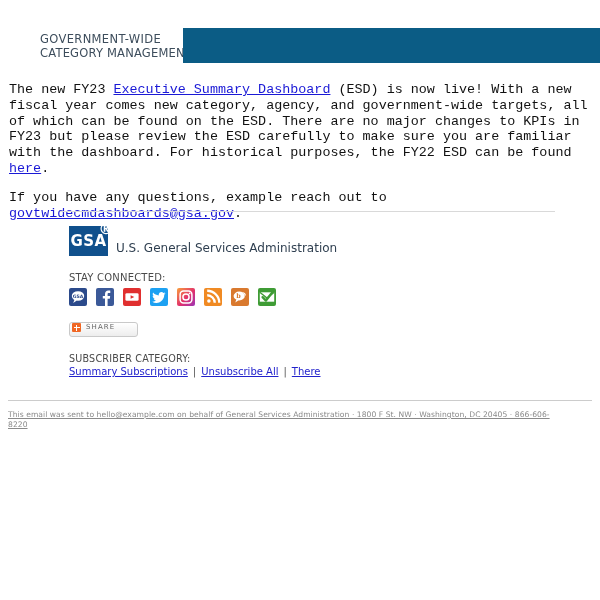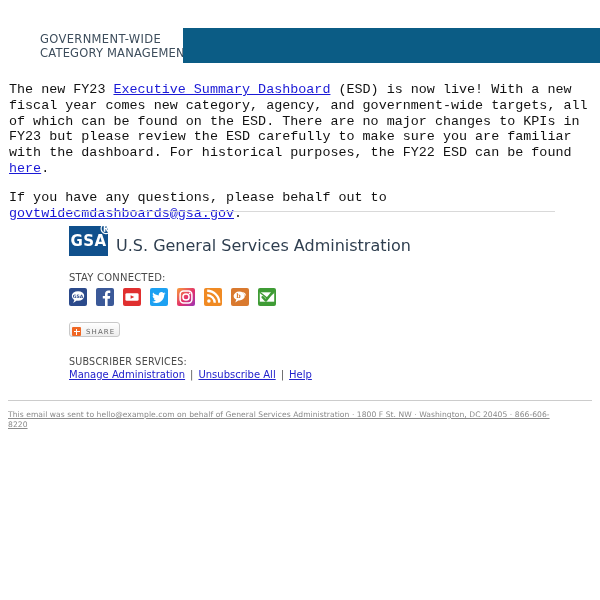--- a/index.html
+++ b/index.html
@@ -119,21 +119,21 @@
   .gsa-tm {
     position: absolute;
     right: -6px;
     top: -4px;
     font-size: 7px;
     color: #9fb4cb;
   }
   .gsa-agency {
     margin-left: 8px;
     font-family: "DejaVu Sans", sans-serif;
-    font-size: 16px;
+    font-size: 12px;
     color: #2f3f50;
     white-space: nowrap;
     padding-bottom: 1px;
   }
 
   .stay-label {
     margin-top: 16px;
     font-family: "DejaVu Sans", sans-serif;
     font-size: 10px;
     letter-spacing: 0.2px;
@@ -161,23 +161,23 @@
   .s-twitter   { background: #1da1f2; }
   .s-instagram { background: linear-gradient(135deg,#f9a03c 0%,#e1306c 55%,#9b36b7 100%); }
   .s-rss       { background: #f08a23; }
   .s-blog      { background: #d9792e; }
   .s-mail      { background: #3f9c35; }
 
   
   .share-btn {
     margin-top: 16px;
     display: inline-flex;
-    align-items: flex-end;
+    align-items: flex-start;
     height: 13px;
-    padding: 0 4px 0 2px;
+    padding: 0 22px 0 2px;
     border: 1px solid #c9c9c9;
     border-radius: 3px;
     background: linear-gradient(#ffffff, #ededed);
   }
   .share-plus {
     width: 9px;
     height: 9px;
     background: #f06724;
     border-radius: 1px;
     position: relative;
@@ -248,21 +248,21 @@
     <div class="logo-line1">GOVERNMENT-WIDE</div>
     <div class="logo-line2">CATEGORY MANAGEMENT</div>
   </div>
   <div class="header-banner"></div>
 </div>
 
 <div class="body-copy">
 
   <p class="para"><span>The new FY23 </span><a class="link" href="#">Executive Summary Dashboard</a><span> (ESD) is now live! With a new fiscal year comes new category, agency, and government-wide targets, all of which can be found on the ESD.  There are no major changes to KPIs in FY23 but please review the ESD carefully to make sure you are familiar with the dashboard. For historical purposes, the FY22 ESD can be found </span><a class="link" href="#">here</a><span>.</span></p>
 
-  <p class="para"><span>If you have any questions, please behalf out to </span><a class="link" href="#">govtwidecmdashboards@gsa.gov</a><span>.</span></p>
+  <p class="para"><span>If you have any questions, example reach out to </span><a class="link" href="#">govtwidecmdashboards@gsa.gov</a><span>.</span></p>
 
 </div>
 
 <div class="hr-top"></div>
 
 <div class="gsa-block">
 
   <div class="gsa-logo-row">
     <div class="gsa-mark">
       <span>GSA</span>
@@ -345,20 +345,20 @@
       </svg>
     </a>
 
   </div>
 
   <div class="share-btn">
     <span class="share-plus"></span>
     <span class="share-text">SHARE</span>
   </div>
 
-  <div class="subs-label">SUBSCRIBER SERVICES:</div>
-
-  <div class="subs-links"><a href="#">Manage Administration</a><span class="subs-sep">|</span><a href="#">Unsubscribe All</a><span class="subs-sep">|</span><a href="#">Help</a></div>
+  <div class="subs-label">SUBSCRIBER CATEGORY:</div>
+
+  <div class="subs-links"><a href="#">Summary Subscriptions</a><span class="subs-sep">|</span><a href="#">Unsubscribe All</a><span class="subs-sep">|</span><a href="#">There</a></div>
 
 </div>
 
 <div class="hr-bottom"></div>
 <div class="legal">This email was sent to hello@example.com on behalf of General Services Administration  · 1800 F St. NW · Washington, DC 20405  ·  866-606-8220</div>
 
 </body></html>

